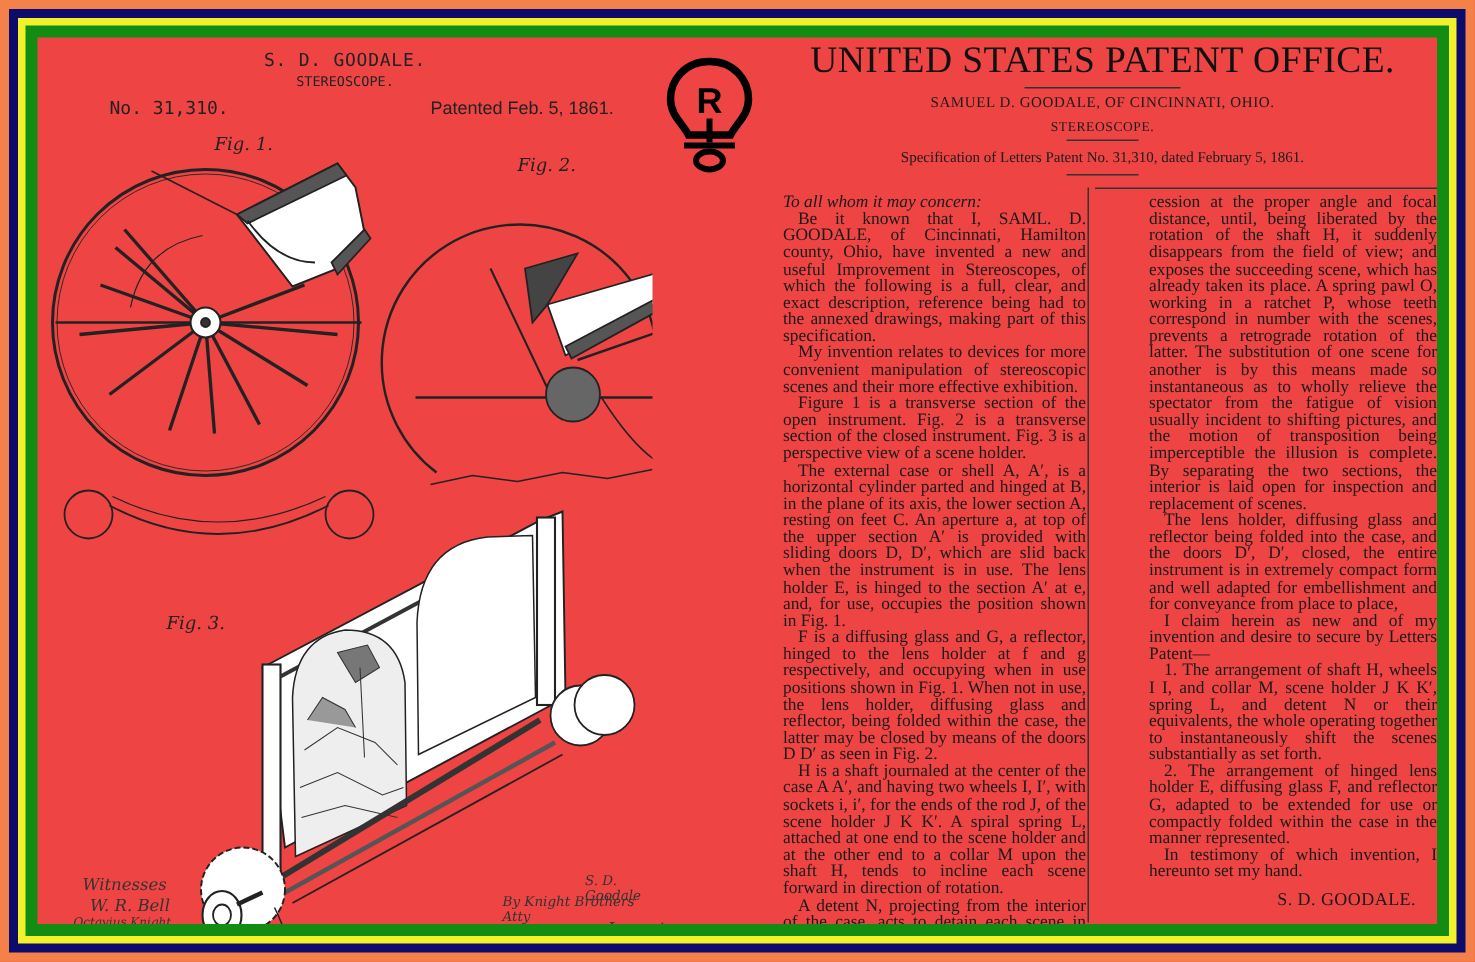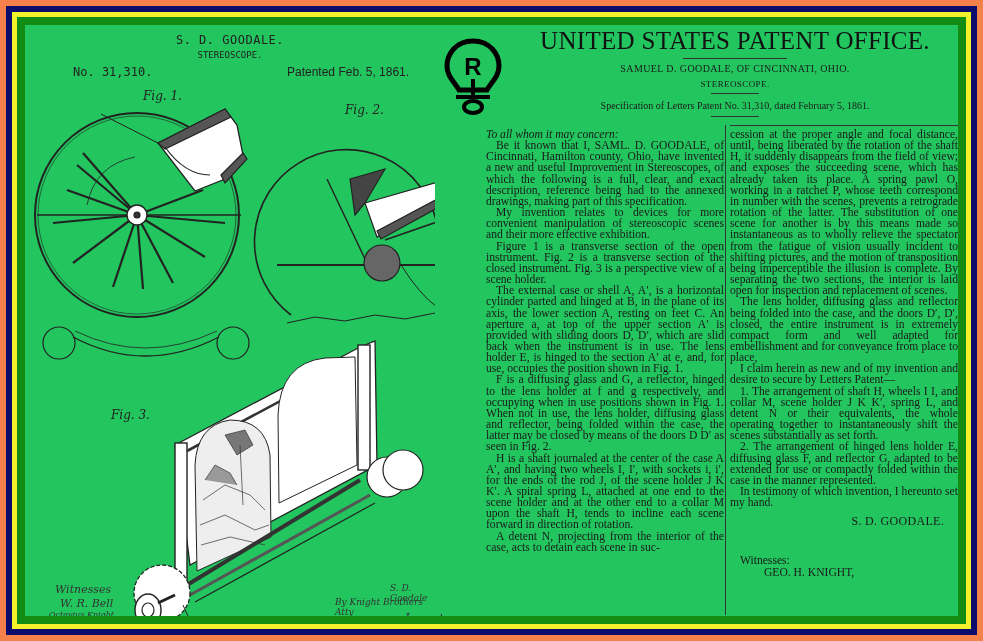--- a/index.html
+++ b/index.html
@@ -1,21 +1,21 @@
 <!DOCTYPE html>
 <html><head>
 <meta charset="utf-8">
 <style>
   * { box-sizing: border-box; margin: 0; padding: 0; }
   html, body { width: 983px; height: 641px; overflow: hidden; background: #f4804a; }
   .frame-orange { position: absolute; left: 0; top: 0; width: 983px; height: 641px; background: #f4804a; }
   .frame-navy { position: absolute; left: 6px; top: 6px; right: 6px; bottom: 6px; background: #0d0b6b; }
   .frame-yellow { position: absolute; left: 12px; top: 12px; right: 12px; bottom: 12px; background: #f2f22a; }
   .frame-green { position: absolute; left: 17px; top: 17px; right: 17px; bottom: 17px; background: #128c12; }
-  .page { position: absolute; left: 25px; top: 25px; right: 25px; bottom: 25px; background: #22c55e; overflow: hidden; }
+  .page { position: absolute; left: 25px; top: 25px; right: 25px; bottom: 25px; background: #ef4444; overflow: hidden; }
 
   
   .sheet { position: absolute; left: 0; top: 0; width: 410px; height: 591px; }
   .sheet-inventor { position: absolute; left: 0; width: 410px; top: 8px; text-align: center;
     font-family: "DejaVu Sans Mono", monospace; font-size: 12px; color: #222; letter-spacing: 0.5px; }
   .sheet-title { position: absolute; left: 0; width: 410px; top: 25px; text-align: center;
     font-family: "DejaVu Sans Mono", monospace; font-size: 9px; color: #222; }
   .sheet-number { position: absolute; left: 48px; top: 40px; font-family: "DejaVu Sans Mono", monospace; font-size: 12px; color: #222; }
   .sheet-date { position: absolute; left: 262px; top: 40px; font-family: Liberation Sans, sans-serif; font-size: 12px; color: #222; }
   .fig-label { position: absolute; font-family: "DejaVu Serif", serif; font-style: italic; font-size: 12px; color: #222; }
@@ -34,21 +34,21 @@
     font-family: "Liberation Serif", serif; font-size: 10px; letter-spacing: 0.4px; }
   .doc-subject { position: absolute; left: 30px; width: 450px; top: 54px; text-align: center;
     font-family: "Liberation Serif", serif; font-size: 9px; letter-spacing: 0.4px; }
   .doc-spec { position: absolute; left: 30px; width: 450px; top: 75px; text-align: center;
     font-family: "Liberation Serif", serif; font-size: 10px; }
   .col { position: absolute; top: 104px; font-family: "Liberation Serif", serif; font-size: 11.6px;
     line-height: 11.15px; text-align: justify; color: #1a1a1a; }
   .col-left { left: 6px; width: 238px; }
   .col-right { left: 250px; width: 228px; }
   .col-divider { position: absolute; left: 245px; top: 100px; width: 1px; height: 490px; background: #333; }
-  .col p { text-indent: 10px; }
+  .col p { text-indent: 10px; margin-left: 36px; }
   .col p.noindent { text-indent: 0; }
   .col p.salute { font-style: italic; text-indent: 0; }
   .signer { text-align: right; padding-right: 14px; margin-top: 8px; font-size: 12px; letter-spacing: 0.3px; }
   .witness-label { margin-top: 28px; padding-left: 10px; }
   .witness-name { padding-left: 34px; font-variant: small-caps; }
 </style>
 </head>
 <body>
 
 <div class="frame-orange"></div>

